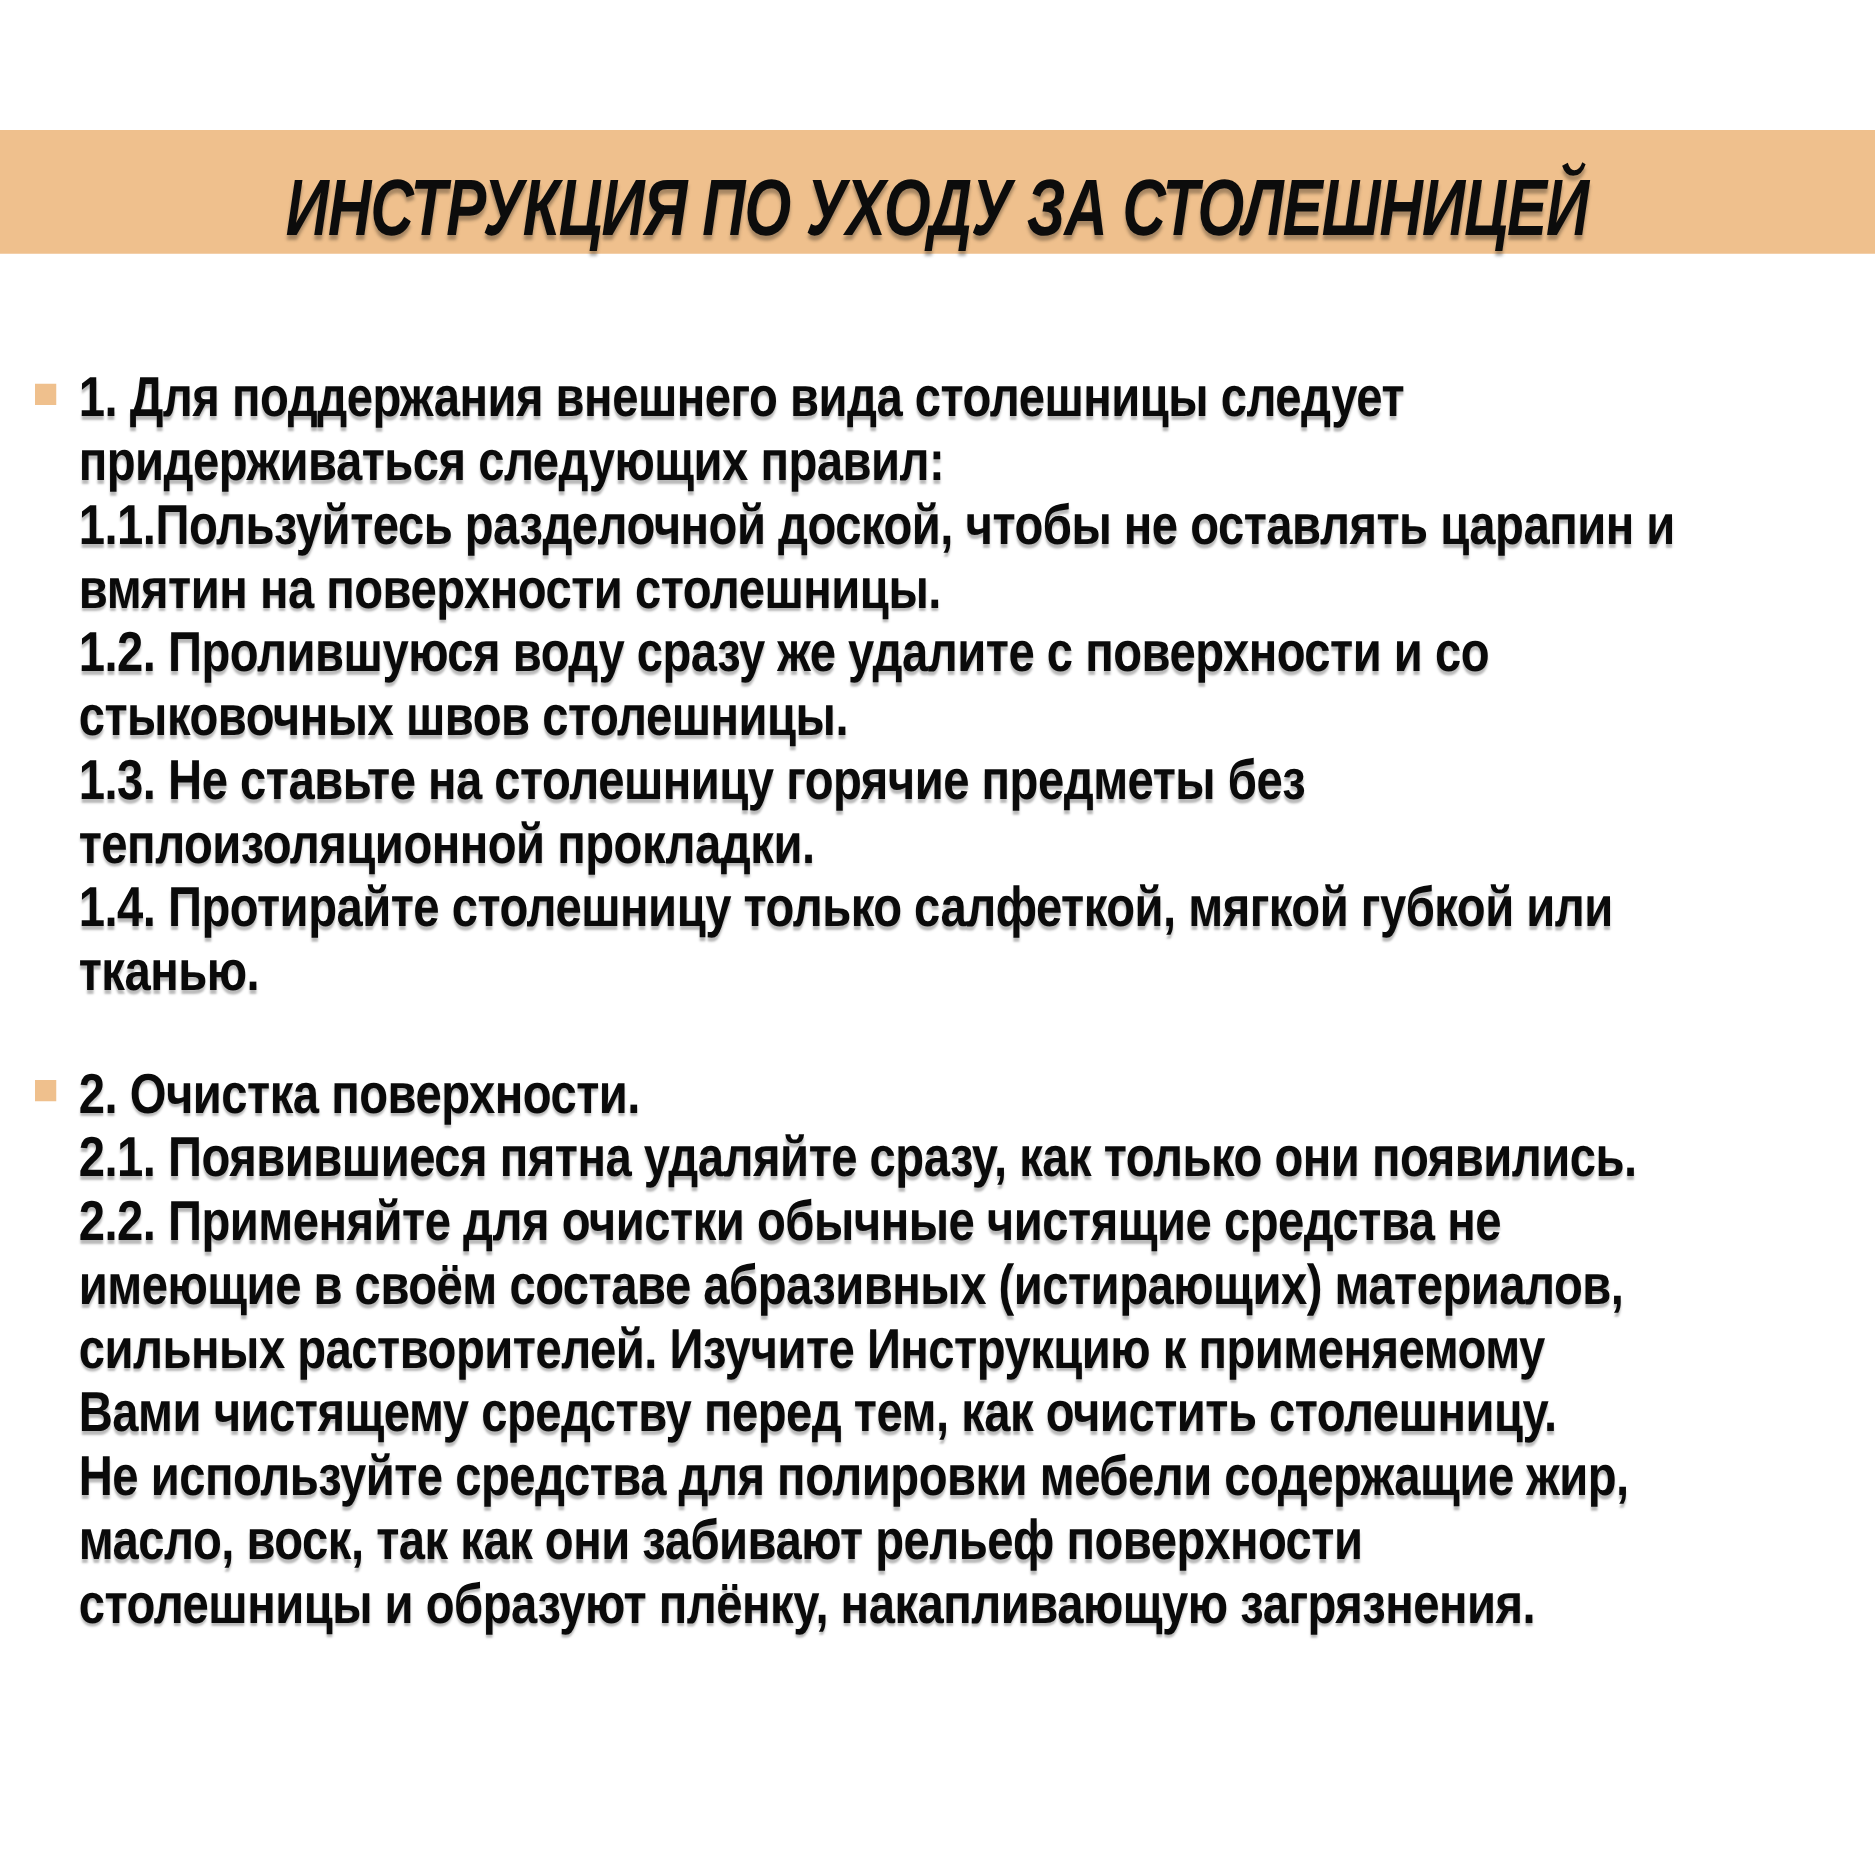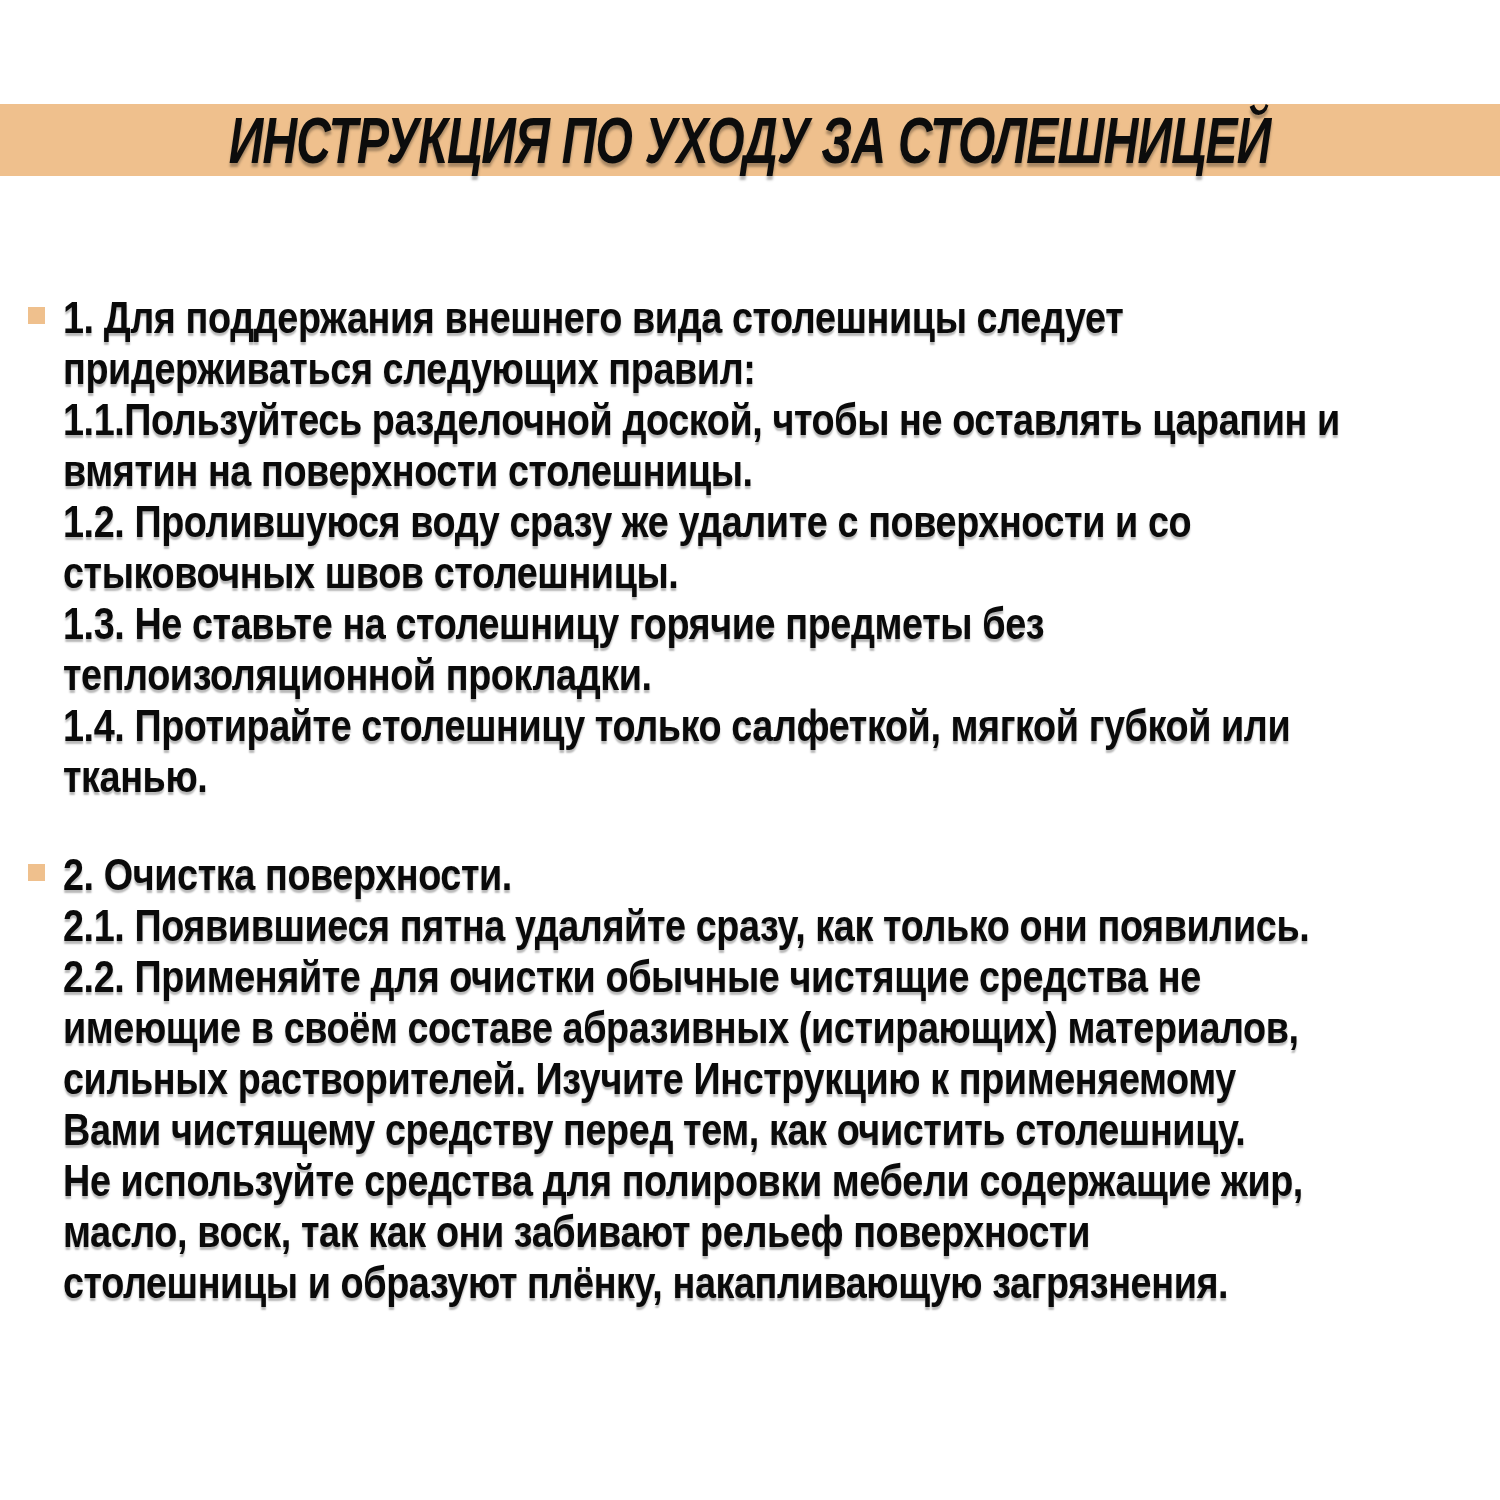--- a/index.html
+++ b/index.html
@@ -16,24 +16,24 @@
     overflow: hidden;
     font-family: "Liberation Sans", "DejaVu Sans", sans-serif;
   }
 
   
   .banner {
     position: absolute;
     top: 104px;
     left: 0;
     width: 100%;
-    height: 72px;
+    height: 99px;
     background: #efc08d;
     display: flex;
-    align-items: flex-start;
+    align-items: flex-end;
     justify-content: center;
   }
   .banner-title {
     font-size: 64px;
     font-weight: bold;
     font-style: italic;
     color: #0c0c0c;
     letter-spacing: -1px;
     white-space: nowrap;
     transform: scaleX(0.75);

